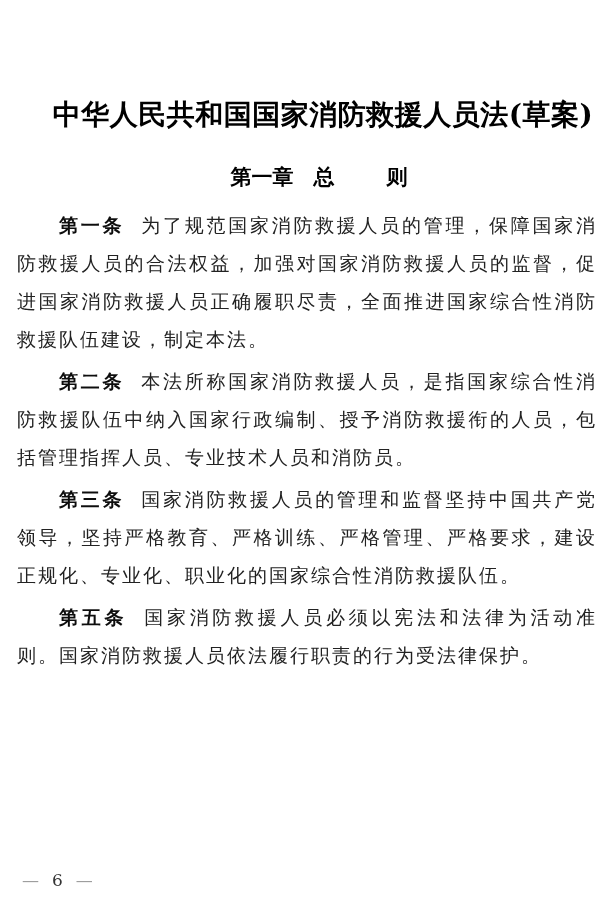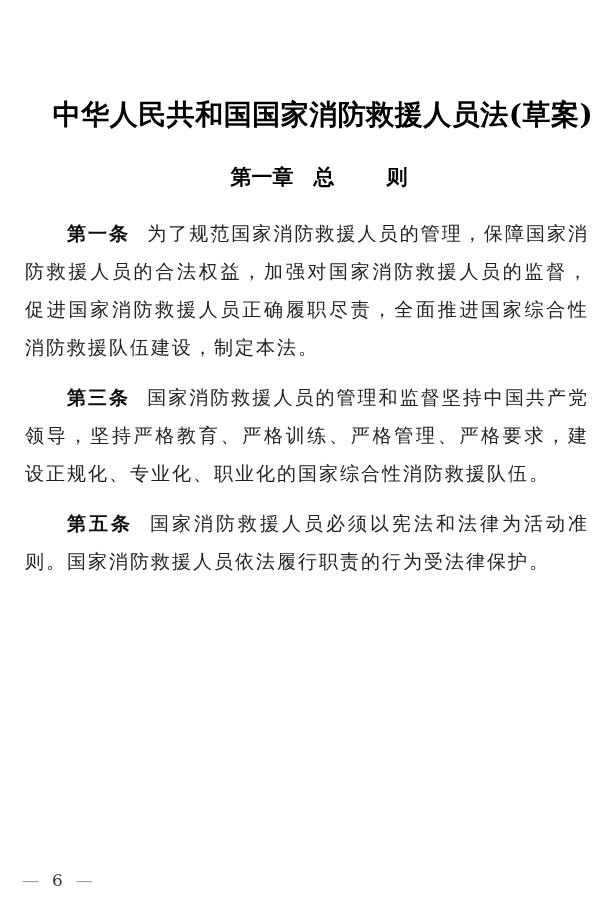--- a/index.html
+++ b/index.html
@@ -50,21 +50,21 @@
     left: 13px;
     width: 588px;
     font-size: 19px;
     line-height: 38px;
     letter-spacing: 2px;
     text-align: justify;
     text-justify: inter-character;
     color: #222222;
   }
   .doc-body p {
-    margin: 12px;
+    margin: 4px;
     text-indent: 42px;
   }
   .article-label {
     font-weight: bold;
     color: #0d0d0d;
   }
   .article-label:not(:empty) { padding-right: 17px; }
   .page-footer {
     position: absolute;
     left: 22px;
@@ -91,20 +91,21 @@
 
   <h1 class="doc-title">中华人民共和国国家消防救援人员法(草案)</h1>
 
   <h2 class="chapter-heading">
     <span>第一章</span><span class="chapter-name-first">总</span><span class="chapter-name-second">则</span>
   </h2>
 
   <div class="doc-body">
     <p><span class="article-label">第一条</span><span>为了规范国家消防救援人员的管理，保障国家消防救援人员的合法权益，加强对国家消防救援人员的监督，促进国家消防救援人员正确履职尽责，全面推进国家综合性消防救援队伍建设，制定本法。</span></p>
 
+    <p><span class="article-label">第二条</span><span>本法所称国家消防救援人员，是指国家综合性消防救援队伍中纳入国家行政编制、授予消防救援衔的人员，包括管理指挥人员、专业技术人员和消防员。</span></p>
 
 
     <p><span class="article-label">第三条</span><span>国家消防救援人员的管理和监督坚持中国共产党领导，坚持严格教育、严格训练、严格管理、严格要求，建设正规化、专业化、职业化的国家综合性消防救援队伍。</span></p>
 
 
     <p><span class="article-label">第五条</span><span>国家消防救援人员必须以宪法和法律为活动准则。国家消防救援人员依法履行职责的行为受法律保护。</span></p>
   </div>
 
   <div class="page-footer">
     <span class="footer-dash">—</span>

